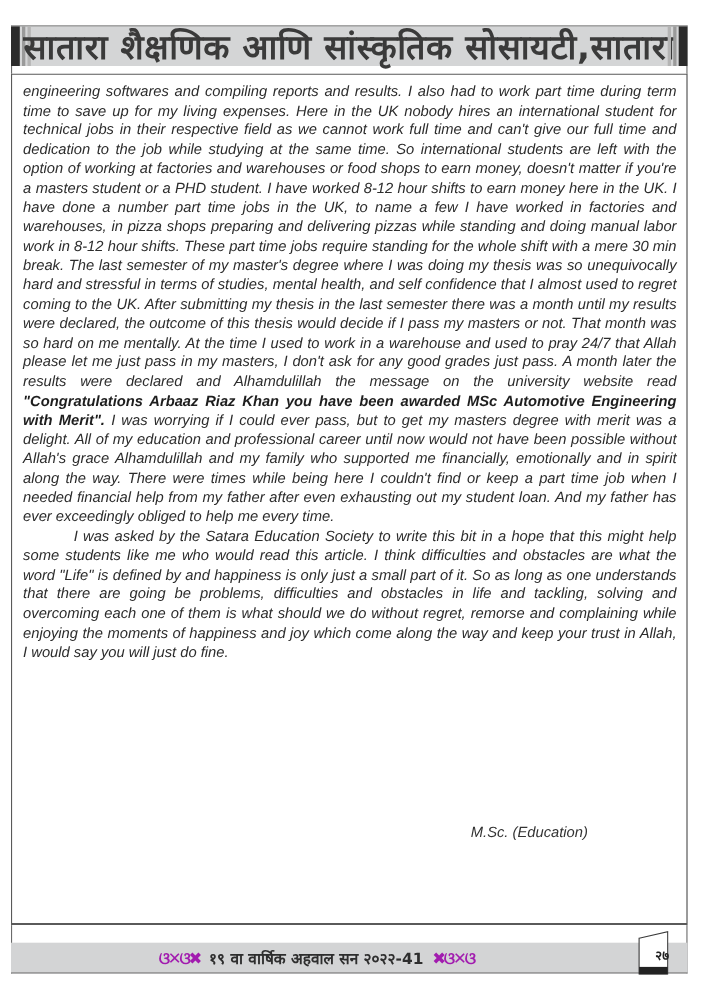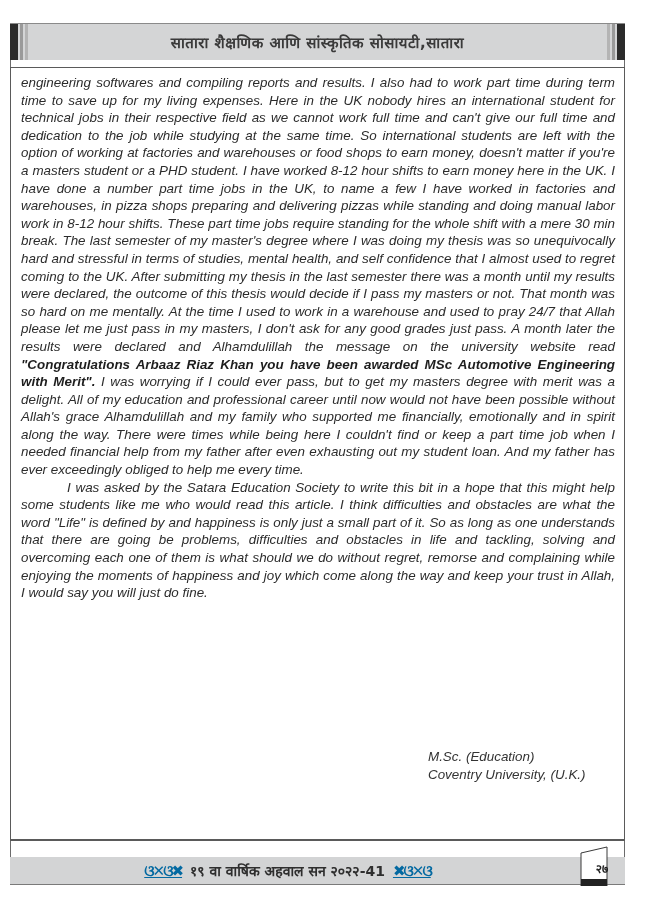--- a/index.html
+++ b/index.html
@@ -8,36 +8,36 @@
     .outer-frame { position: absolute; left: 10px; top: 23px; width: 615px; height: 862px; border-left: 1px solid #6b6b6b; border-right: 1px solid #6b6b6b; box-sizing: border-box; }
 
     
     .header-band { position: absolute; left: 10px; top: 23px; width: 615px; height: 37px; background: #d4d5d6; border-top: 1px solid #8a8a8a; box-sizing: border-box; }
     .hb-bar-dark-l { position: absolute; left: 0; top: 0; width: 8px; height: 100%; background: #2b2b2b; }
     .hb-bar-stripe-l1 { position: absolute; left: 10px; top: 0; width: 3px; height: 100%; background: #9a9a9a; }
     .hb-bar-stripe-l2 { position: absolute; left: 15px; top: 0; width: 3px; height: 100%; background: #b4b4b4; }
     .hb-bar-dark-r { position: absolute; right: 0; top: 0; width: 8px; height: 100%; background: #2b2b2b; }
     .hb-bar-stripe-r1 { position: absolute; right: 10px; top: 0; width: 3px; height: 100%; background: #9a9a9a; }
     .hb-bar-stripe-r2 { position: absolute; right: 15px; top: 0; width: 3px; height: 100%; background: #b4b4b4; }
-    .header-title { position: absolute; left: 22px; right: 22px; top: 0; height: 100%; display: flex; align-items: center; justify-content: center; font-family: "DejaVu Sans", sans-serif; font-weight: bold; font-size: 15px; color: #3a3a3a; letter-spacing: 0.5px; white-space: nowrap; }
+    .header-title { position: absolute; left: 22px; right: 22px; top: 0; height: 100%; display: flex; align-items: center; justify-content: center; font-family: "DejaVu Sans", sans-serif; font-weight: bold; font-size: 31px; color: #3a3a3a; letter-spacing: 0.5px; white-space: nowrap; }
 
     
     .content-box { position: absolute; left: 10px; top: 67px; width: 615px; height: 774px; border: 1px solid #5a5a5a; border-bottom: 2px solid #5a5a5a; box-sizing: border-box; background: #ffffff; font-style: italic; }
     .article { position: absolute; left: 10px; top: 6px; width: 594px; font-family: "Liberation Sans", sans-serif; font-size: 13.4px; line-height: 17.6px; color: #2c2c2c; text-align: justify; }
     .article p { margin: 0; }
     .article .indent { text-indent: 46px; }
     .article b { font-weight: bold; color: #1e1e1e; }
 
     .signature { position: absolute; left: 417px; top: 680px; font-family: "Liberation Sans", sans-serif; font-size: 13.4px; line-height: 18px; color: #333333; }
     .signature .sig-name { font-weight: bold; color: #2a2a2a; }
 
     
     .footer-band { position: absolute; left: 10px; top: 857px; width: 615px; height: 28px; background: #d3d4d5; border-bottom: 1px solid #7a7a7a; box-sizing: border-box; }
     .footer-text { position: absolute; left: 0; right: 60px; top: 0; height: 100%; display: flex; align-items: center; justify-content: center; gap: 8px; font-family: "DejaVu Sans", sans-serif; font-weight: bold; font-size: 14px; color: #2e2e2e; white-space: nowrap; }
-    .ornament { font-size: 15px; color: #0369a1; letter-spacing: -2px; text-decoration: underline; }
+    .ornament { font-size: 15px; color: #a21caf; letter-spacing: -2px; }
 
     .page-tab { position: absolute; left: 580px; top: 846px; width: 28px; height: 40px; }
     .page-tab svg { position: absolute; left: 0; top: 0; }
     .page-number { position: absolute; left: 0; top: 14px; width: 44px; text-align: center; font-family: "DejaVu Sans", sans-serif; font-weight: bold; font-size: 12px; color: #222; }
   </style>
 </head>
 <body>
 
 <div class="outer-frame"></div>
 
@@ -52,21 +52,20 @@
 </div>
 
 <div class="content-box">
   <div class="article">
     <p><span>engineering softwares and compiling reports and results. I also had to work part time during term time to save up for my living expenses. Here in the UK nobody hires an international student for technical jobs in their respective field as we cannot work full time and can't give our full time and dedication to the job while studying at the same time. So international students are left with the option of working at factories and warehouses or food shops to earn money, doesn't matter if you're a masters student or a PHD student. I have worked 8-12 hour shifts to earn money here in the UK. I have done a number part time jobs in the UK, to name a few I have worked in factories and warehouses, in pizza shops preparing and delivering pizzas while standing and doing manual labor work in 8-12 hour shifts. These part time jobs require standing for the whole shift with a mere 30 min break. The last semester of my master's degree where I was doing my thesis was so unequivocally hard and stressful in terms of studies, mental health, and self confidence that I almost used to regret coming to the UK. After submitting my thesis in the last semester there was a month until my results were declared, the outcome of this thesis would decide if I pass my masters or not. That month was so hard on me mentally. At the time I used to work in a warehouse and used to pray 24/7 that Allah please let me just pass in my masters, I don't ask for any good grades just pass. A month later the results were declared and Alhamdulillah the message on the university website read </span><b>"Congratulations Arbaaz Riaz Khan you have been awarded MSc Automotive Engineering with Merit".</b><span> I was worrying if I could ever pass, but to get my masters degree with merit was a delight. All of my education and professional career until now would not have been possible without Allah's grace Alhamdulillah and my family who supported me financially, emotionally and in spirit along the way. There were times while being here I couldn't find or keep a part time job when I needed financial help from my father after even exhausting out my student loan. And my father has ever exceedingly obliged to help me every time.</span></p>
     <p class="indent">I was asked by the Satara Education Society to write this bit in a hope that this might help some students like me who would read this article. I think difficulties and obstacles are what the word "Life" is defined by and happiness is only just a small part of it. So as long as one understands that there are going be problems, difficulties and obstacles in life and tackling, solving and overcoming each one of them is what should we do without regret, remorse and complaining while enjoying the moments of happiness and joy which come along the way and keep your trust in Allah, I would say you will just do fine.</p>
   </div>
 
   <div class="signature">
     <div>M.Sc. (Education)</div>
-    <div>Coventry University, (U.K.)</div>
   </div>
 </div>
 
 <div class="footer-band">
   <div class="footer-text">
     <span class="ornament">ଓ✕ଓ✖</span>
     <span>१९ वा वार्षिक अहवाल सन २०२२-41</span>
     <span class="ornament">✖ଓ✕ଓ</span>
   </div>
 </div>

